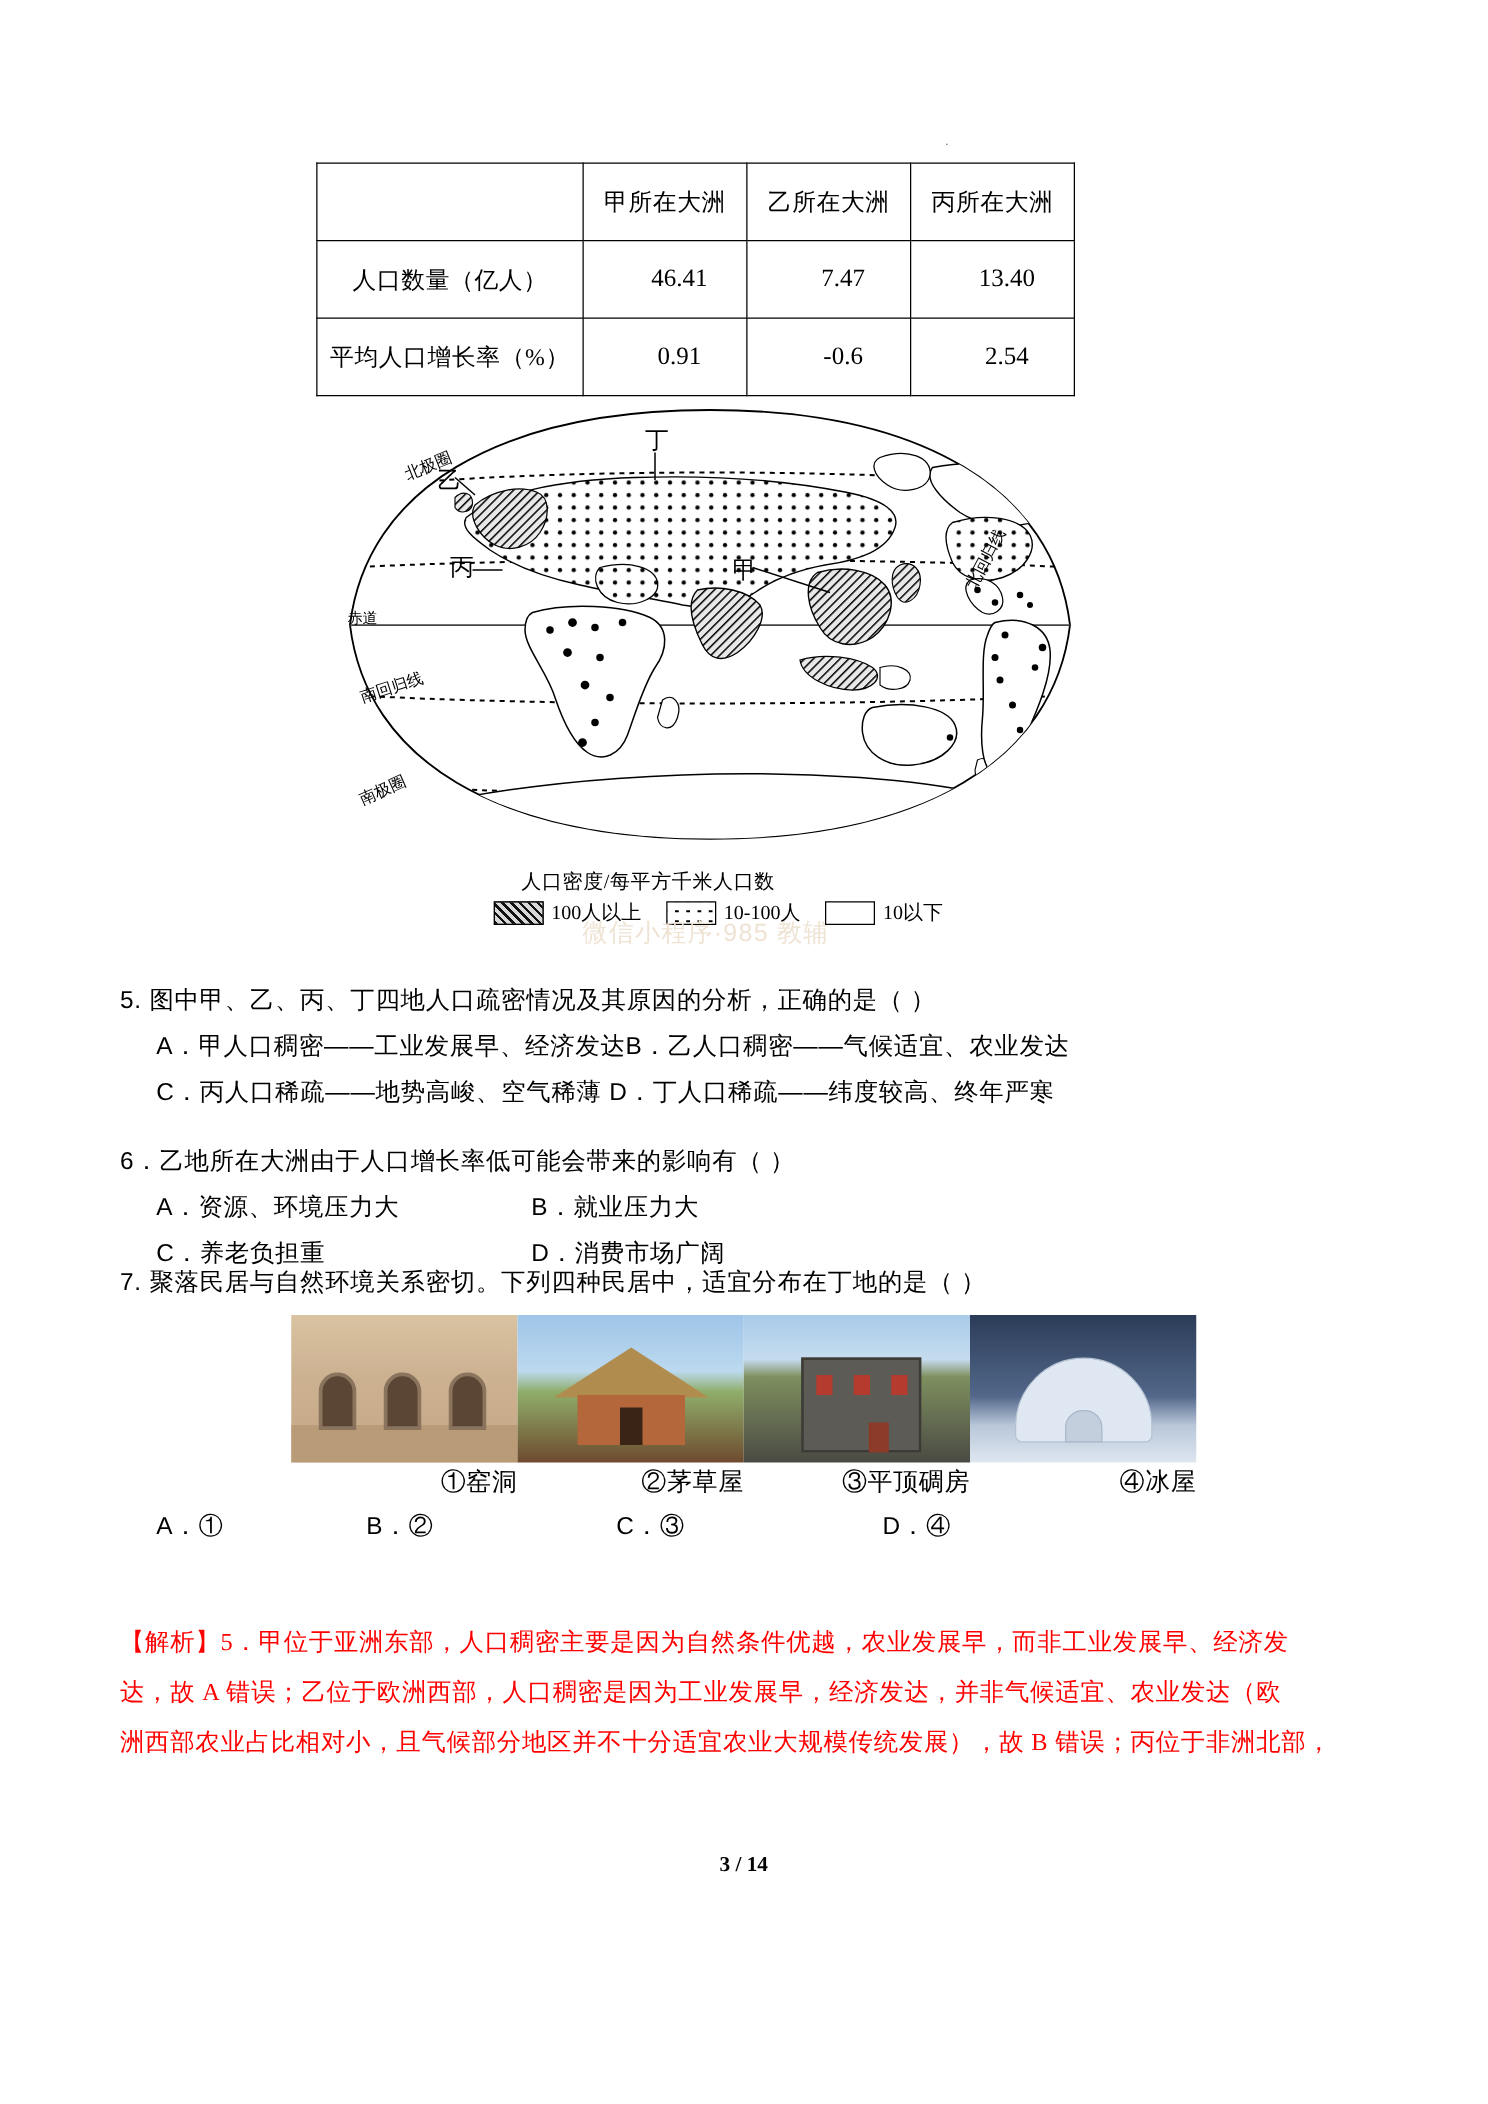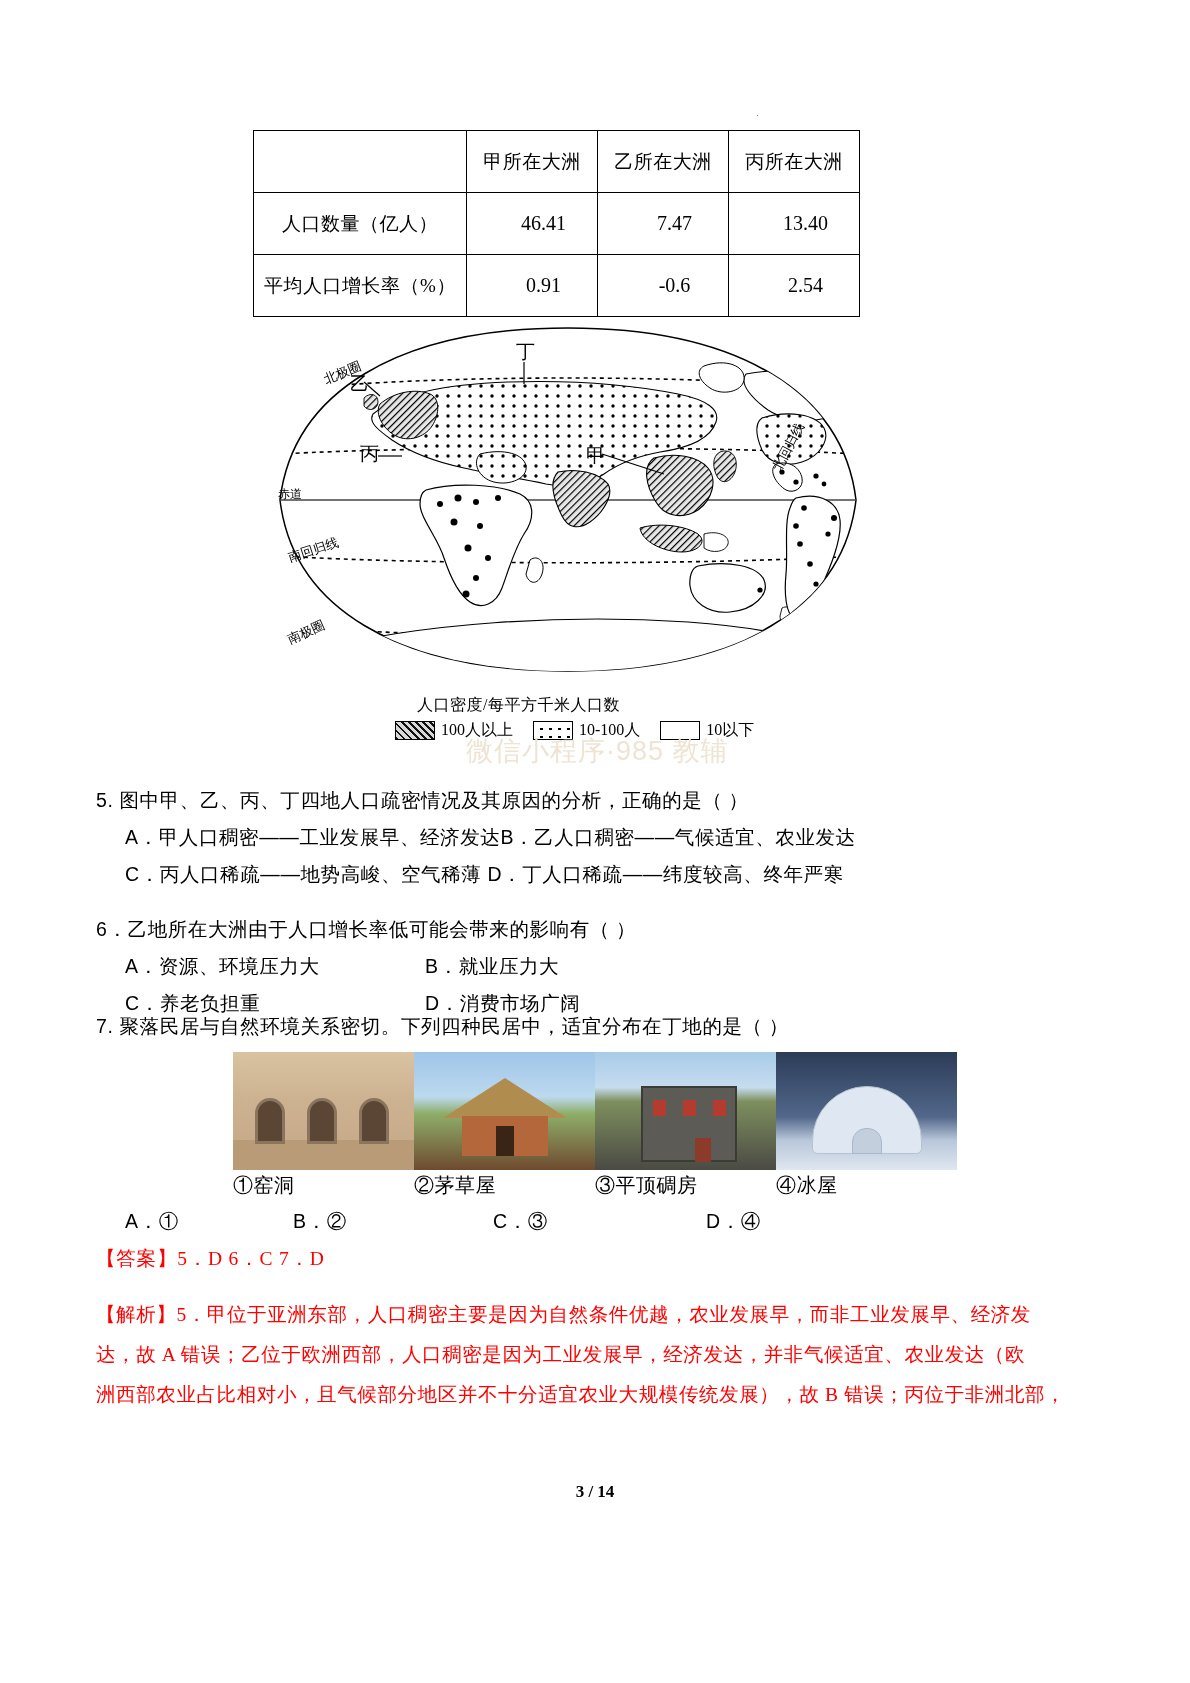--- a/index.html
+++ b/index.html
@@ -50,42 +50,42 @@
     background-image: radial-gradient(#000 1.3px, transparent 1.4px);
     background-size: 9px 8px;
     background-position: 3px 3px;
   }
   .sw-blank { background:#fff; }
   .legend-txt { margin:0 20px 0 6px; font-size:16px; }
 
   
   .watermark {
     position:absolute; left:466px; top:733px;
-    font-size:27px; color:#efe3d4; letter-spacing:1px;
+    font-size:20px; color:#efe3d4; letter-spacing:1px;
     font-family:"Liberation Sans", sans-serif;
     white-space:nowrap; pointer-events:none;
   }
 
   
   .qblock { position:absolute; left:0; width:1190px; }
   .qline {
     font-size:19.5px; line-height:1.9;
     font-family:Liberation Sans, sans-serif;
     letter-spacing:0.6px;
     white-space:nowrap;
   }
   .q-stem { padding-left:96px; }
   .q-opts { padding-left:125px; }
   .opt-wide { display:inline-block; }
 
   
   .photos { position:absolute; left:233px; top:1052px; width:725px; height:118px; display:flex; }
   .photo { width:181px; height:118px; position:relative; overflow:hidden; }
   .caption-row { position:absolute; left:233px; top:1172px; width:725px; display:flex; }
-  .caption { width:181px; text-align:left; font-size:20px; letter-spacing:0.5px;font-family:Liberation Mono, monospace; }
+  .caption { width:181px; text-align:right; font-size:20px; letter-spacing:0.5px;font-family:Liberation Mono, monospace; }
 
   
   .p1 { background: linear-gradient(#d9c3a1 0%, #cdb292 40%, #c4a685 100%); }
   .p1 .arch { position:absolute; bottom:26px; width:30px; height:46px;
               border-radius:15px 15px 0 0; background:#5b4535; border:3px solid #8a745d; }
   .p1 .grd { position:absolute; left:0; bottom:0; width:100%; height:30px; background:#b99b78; }
   
   .p2 { background: linear-gradient(#9fc5e8 0%, #bcd9ef 38%, #8fae6a 52%, #6e4a2f 100%); }
   .p2 .roof { position:absolute; left:50%; transform:translateX(-50%); top:26px;
               width:0; height:0; border-left:62px solid transparent; border-right:62px solid transparent;
@@ -334,25 +334,20 @@
     <div class="caption">③平顶碉房</div>
     <div class="caption">④冰屋</div>
   </div>
 
   <div class="qblock" style="top:1203px;">
     <div class="qline q-opts">
       <span class="opt-wide" style="width:168px">A．①</span><span class="opt-wide" style="width:200px">B．②</span><span class="opt-wide" style="width:213px">C．③</span><span>D．④</span>
     </div>
   </div>
 
-  <div class="qblock" style="top:1245px;">
-    <div class="ansline red">
-      <span>【答案】</span><span>5．D      6．C      7．D</span>
-    </div>
-  </div>
 
   <div class="qblock" style="top:1295px;">
     <div class="expline red">
       <span>【解析】</span><span>5．甲位于亚洲东部，人口稠密主要是因为自然条件优越，农业发展早，而非工业发展早、经济发</span>
     </div>
     <div class="expline red">达，故 A 错误；乙位于欧洲西部，人口稠密是因为工业发展早，经济发达，并非气候适宜、农业发达（欧</div>
     <div class="expline red">洲西部农业占比相对小，且气候部分地区并不十分适宜农业大规模传统发展），故 B 错误；丙位于非洲北部，</div>
   </div>
 
   <div class="footer">3 / 14</div>

